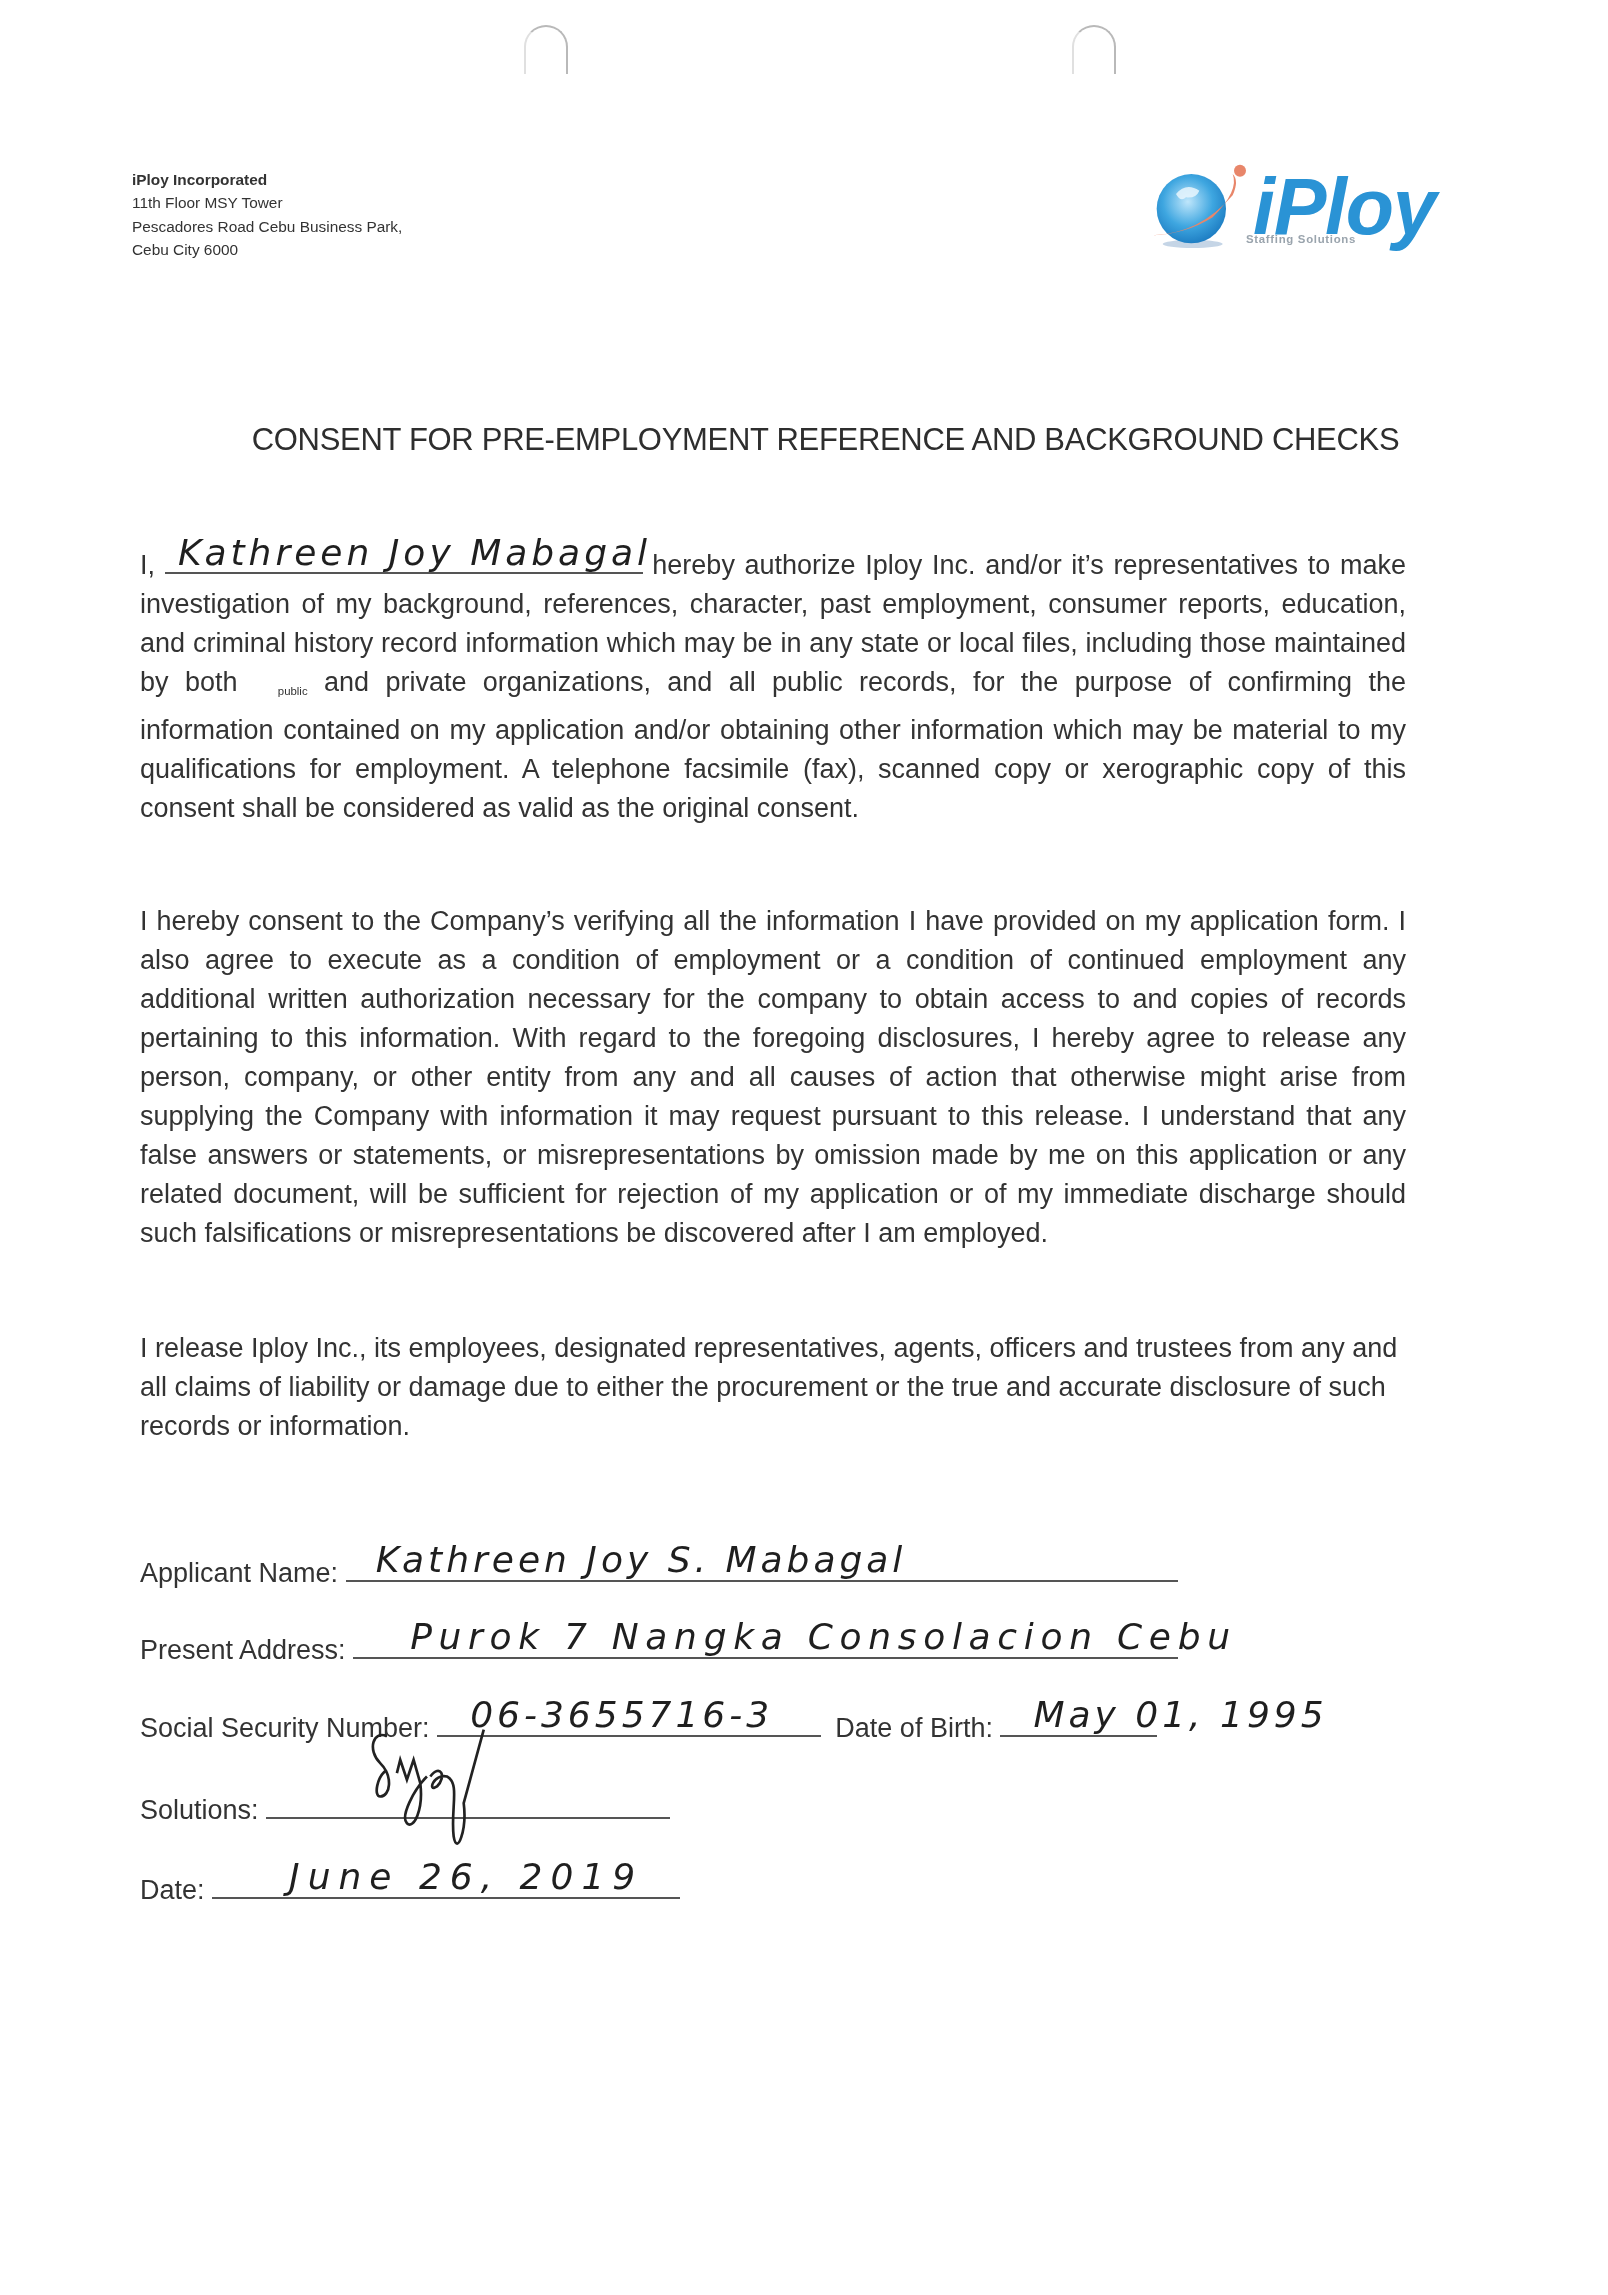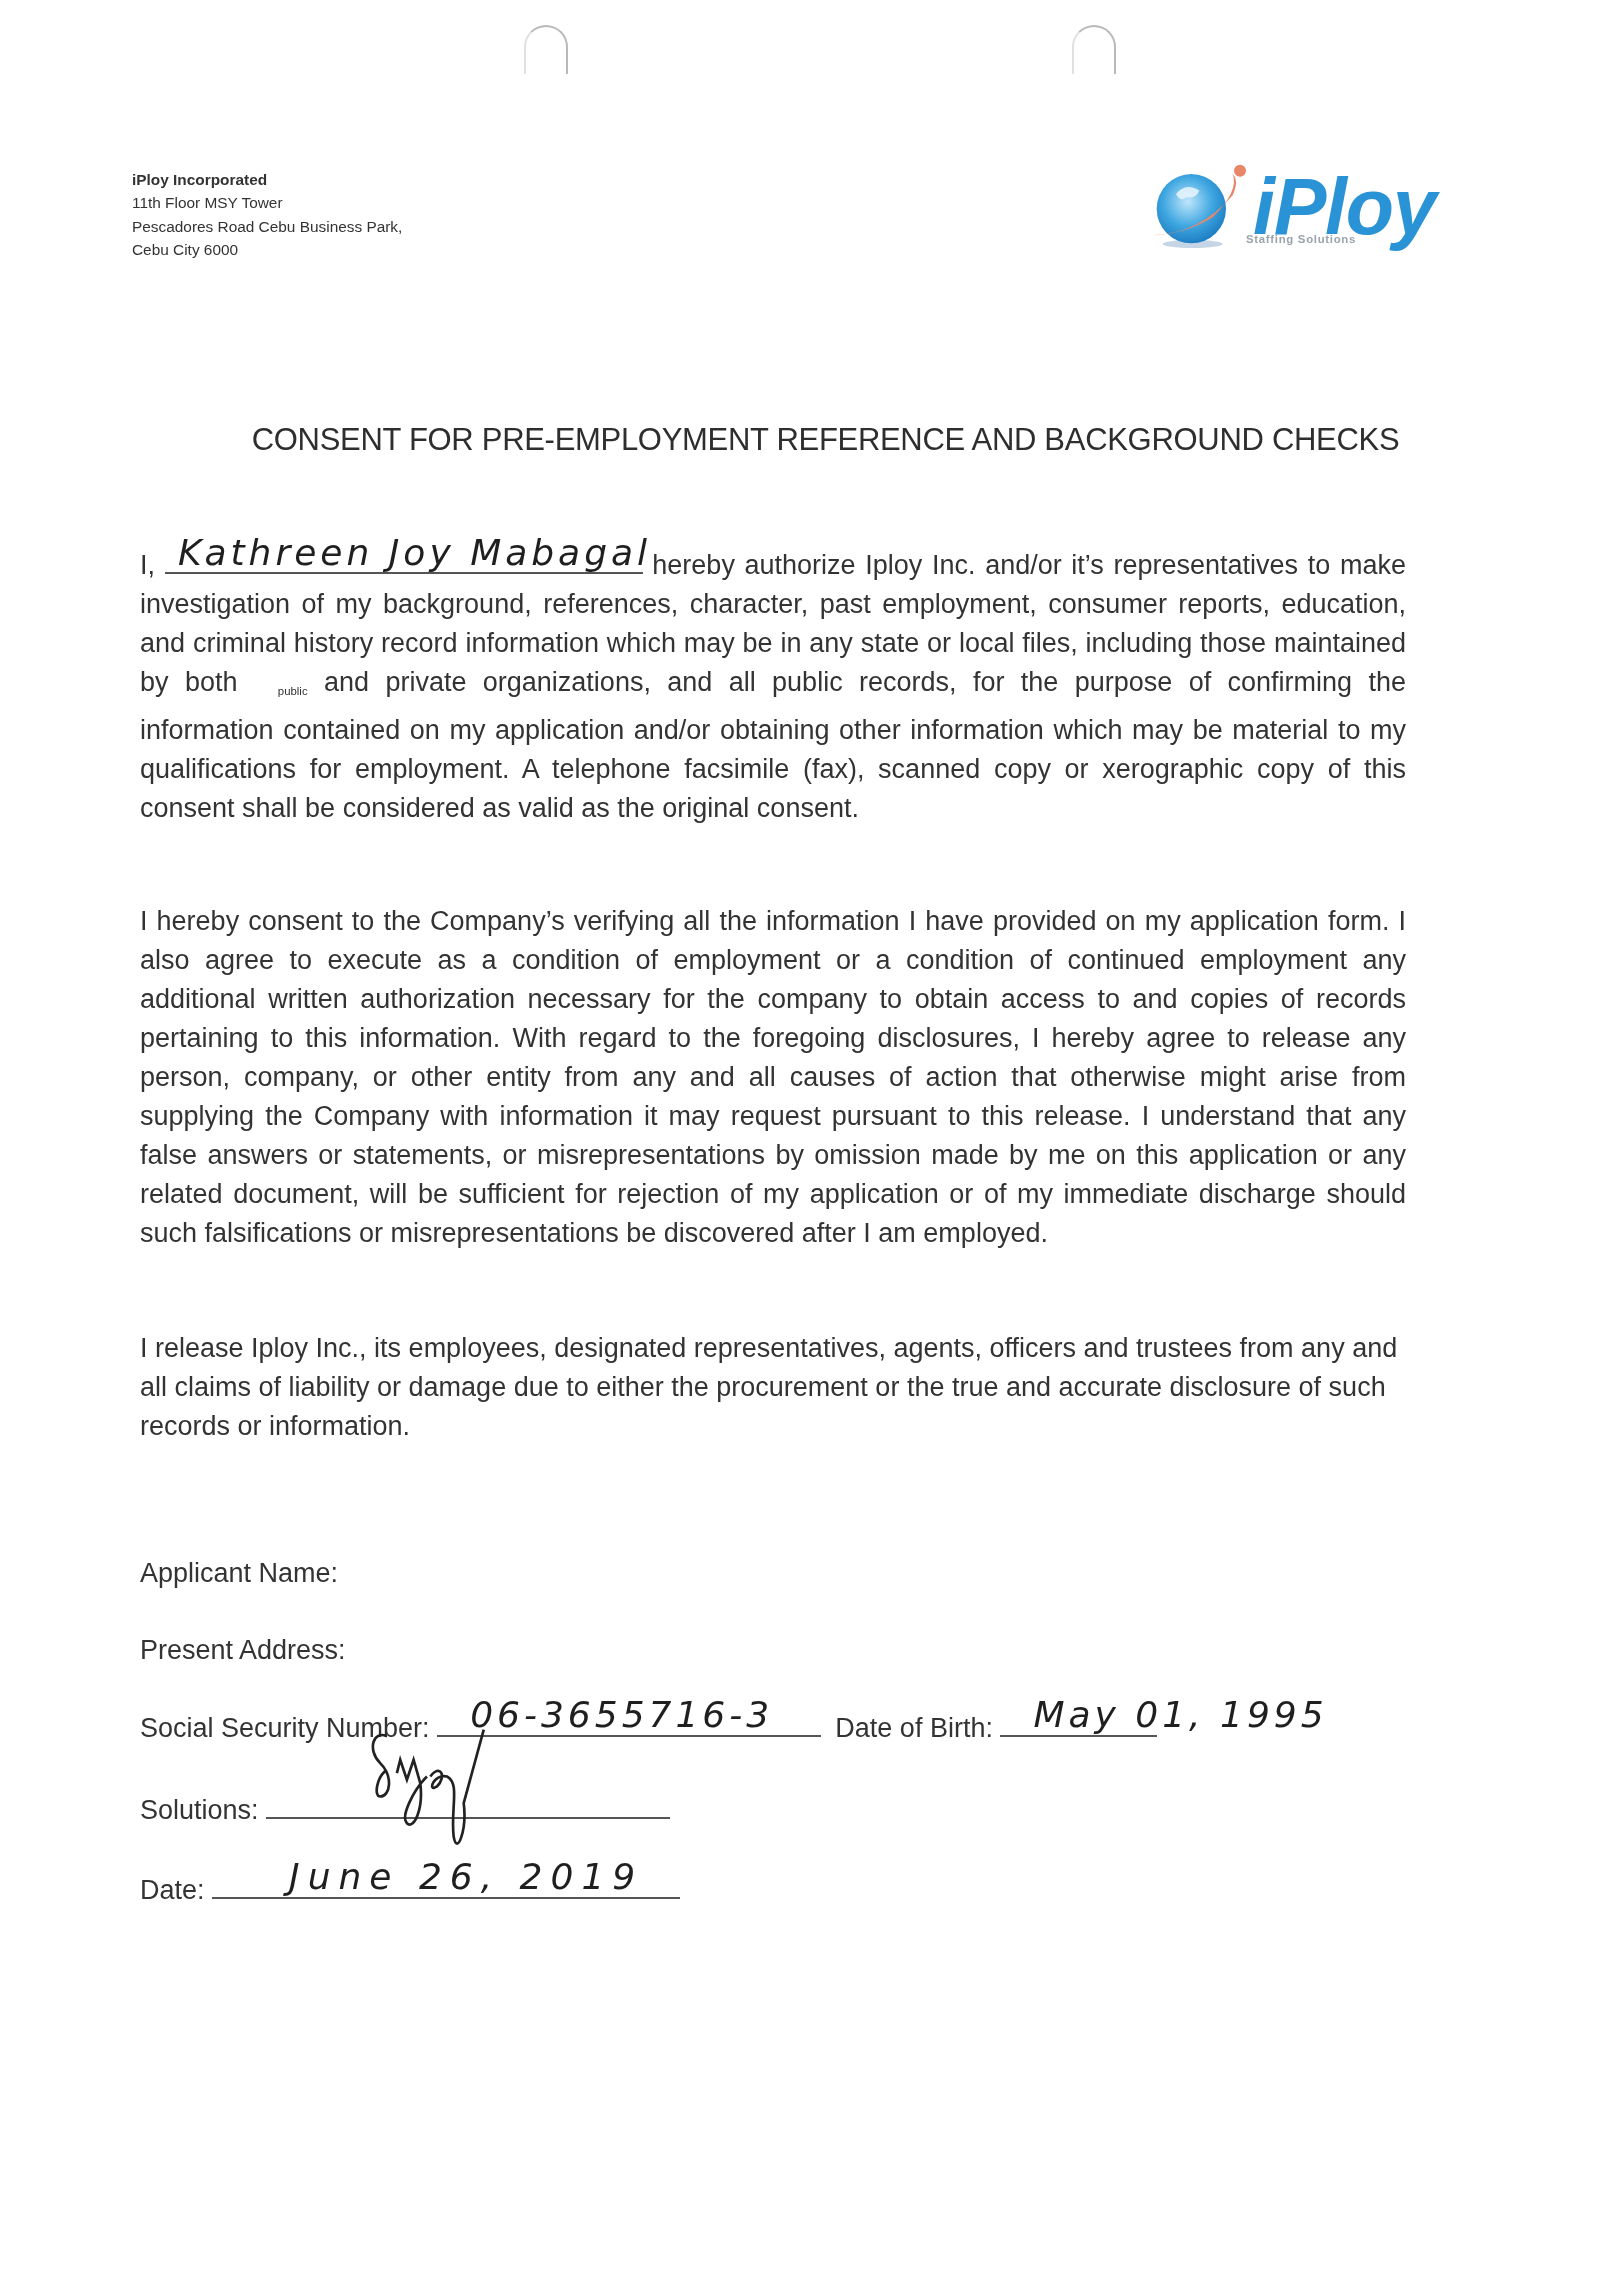--- a/index.html
+++ b/index.html
@@ -75,24 +75,30 @@
   <span class="sub-small">public</span>
   <span>and private organizations, and all public records, for the purpose of confirming the information contained on my application and/or obtaining other information which may be material to my qualifications for employment.  A telephone facsimile (fax), scanned copy or xerographic copy of this consent shall be considered as valid as the original consent.</span>
 </div>
 
 <div class="body-text p2">I hereby consent to the Company’s verifying all the information I have provided on my application form.  I also agree to execute as a condition of employment or a condition of continued employment any additional written authorization necessary for the company to obtain access to and copies of records pertaining to this information.  With regard to the foregoing disclosures, I hereby agree to release any person, company, or other entity from any and all causes of action that otherwise might arise from supplying the Company with information it may request pursuant to this release.  I understand that any false answers or statements, or misrepresentations by omission made by me on this application or any related document, will be sufficient for rejection of my application or of my immediate discharge should such falsifications or misrepresentations be discovered after I am employed.</div>
 
 <div class="body-text p3" style="text-align:left;">I release Iploy Inc., its employees, designated representatives, agents, officers and trustees from any and all claims of liability or damage due to either the procurement or the true and accurate disclosure of such records or information.</div>
 
 <div class="field-row" style="top:1516px;">
   <span class="lbl">Applicant Name:</span>
+  <span class="blank" style="width:832px;">
+    <span class="hand" style="left:30px;">Kathreen Joy S. Mabagal</span>
+  </span>
 </div>
 
 <div class="field-row" style="top:1593px;">
   <span class="lbl">Present Address:</span>
+  <span class="blank" style="width:825px;">
+    <span class="hand" style="left:57px;letter-spacing:6.7px;">Purok 7 Nangka Consolacion Cebu</span>
+  </span>
 </div>
 
 <div class="field-row" style="top:1671px;">
   <span class="lbl">Social Security Number:</span>
   <span class="blank" style="width:384px;">
     <span class="hand" style="left:33px;">06-3655716-3</span>
   </span>
   <span class="lbl" style="margin-left:6.7px;">Date of Birth:</span>
   <span class="blank" style="width:157px;">
     <span class="hand" style="left:33px;">May 01, 1995</span>

